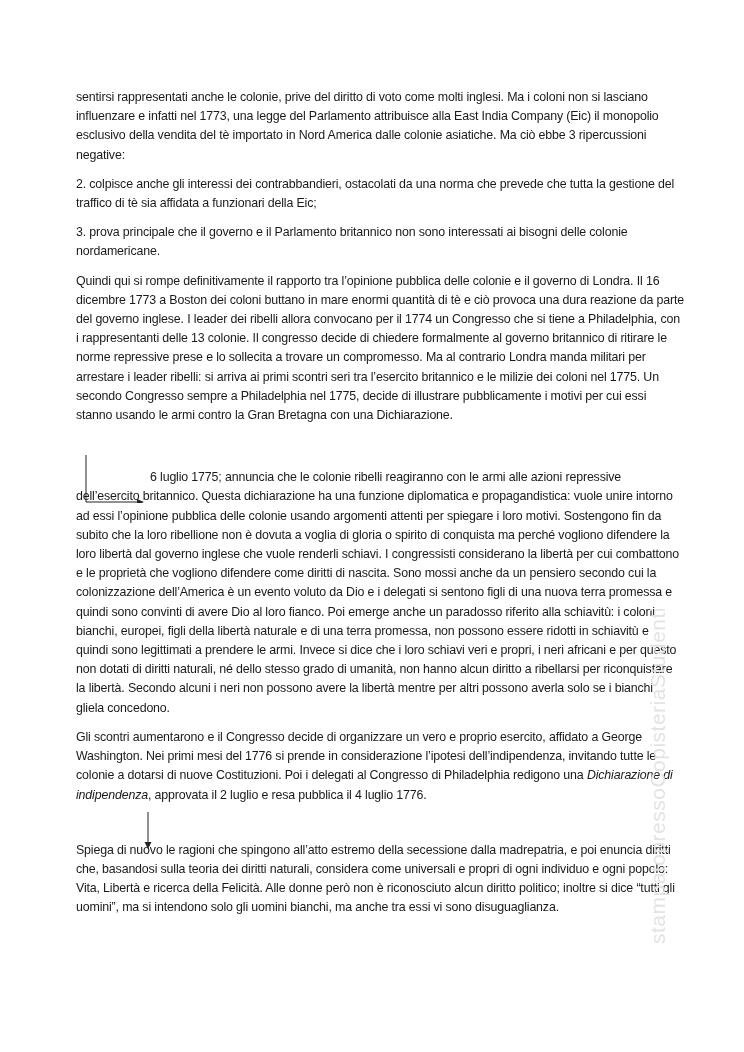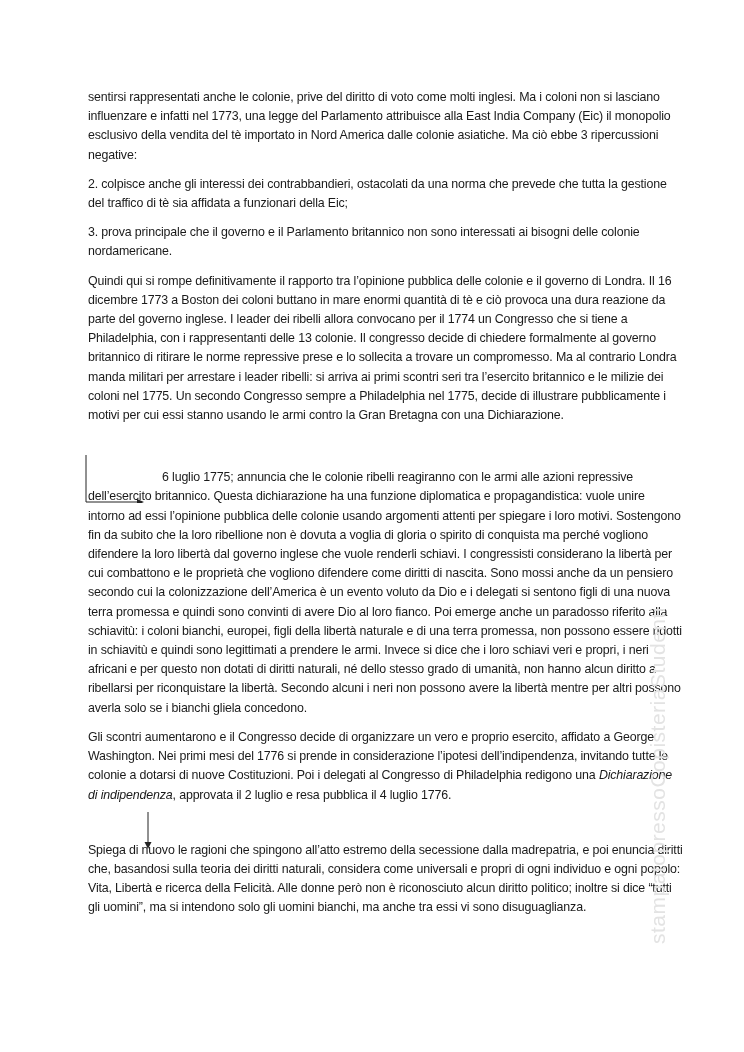--- a/index.html
+++ b/index.html
@@ -1,20 +1,20 @@
 <!DOCTYPE html>
 <html><head>
 <meta charset="utf-8">
 <style>
   html, body { margin: 0; padding: 0; background: #ffffff; }
   body { width: 744px; height: 1052px; position: relative; overflow: hidden;
          font-family: "Liberation Sans", sans-serif; color: #1a1a1a; }
   .page { position: absolute; left: 72px; top: 88px; width: 612px;
           font-size: 12.4px; line-height: 19.2px; letter-spacing: -0.15px; }
-  p { margin: 0 0 10px 16px; }
+  p { margin: 0 0 10px 4px; }
   .arrow1 { position: absolute; left: 85px; top: 455px; width: 60px; height: 48px; }
   .arrow2 { position: absolute; left: 142px; top: 812px; width: 12px; height: 38px; }
   .p-decl { text-indent: 74px; }
   .watermark { position: absolute; left: 646px; top: 944px; transform-origin: 0 0;
                transform: rotate(-90deg); font-size: 21px; color: #e3e3e3;
                white-space: nowrap; letter-spacing: 0.5px; }
   em { font-style: italic; }
 </style>
 </head>
 <body>

